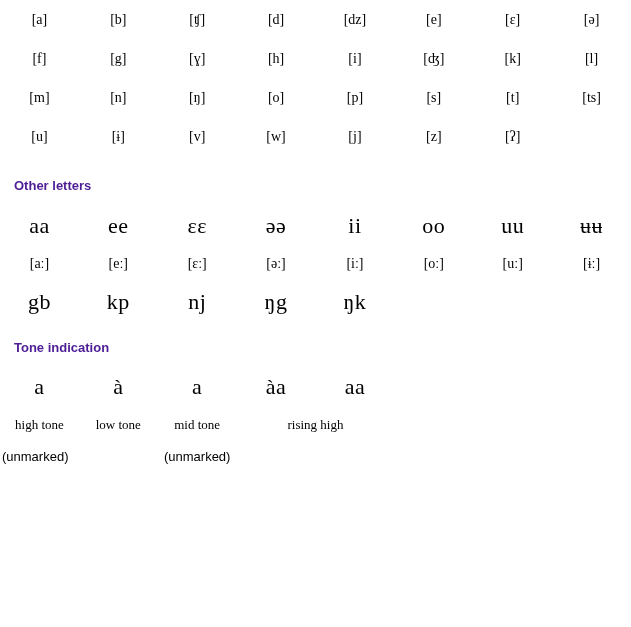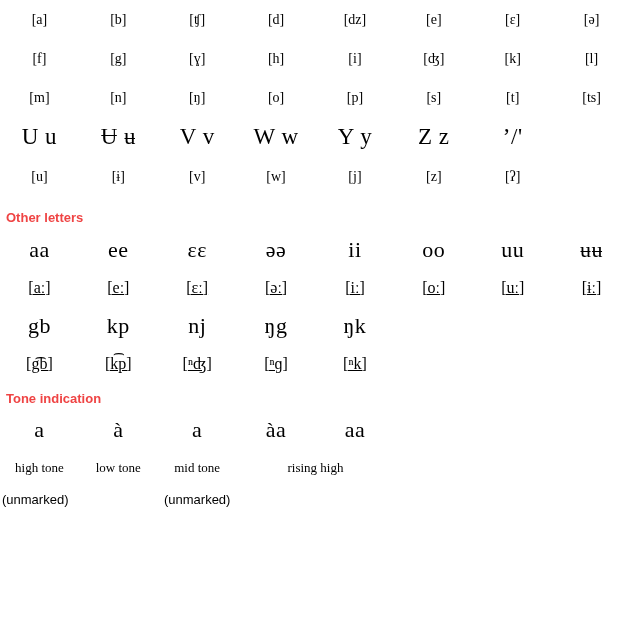--- a/index.html
+++ b/index.html
@@ -49,36 +49,35 @@
     font-size: 14px;
     line-height: 16px;
     white-space: nowrap;
   }
 
   .section-head {
     font-family: "Liberation Sans", "DejaVu Sans", sans-serif;
     font-weight: bold;
     font-size: 13px;
     line-height: 15px;
-    color: #ef4444;
+    color: #4c1d95;
     padding: 0 0 0 2px;
-    margin: 4px;
+    margin: 12px;
   }
 
   
   .ol-letter-row td {
     height: 41px;
     font-size: 22px;
     line-height: 26px;
   }
   .ol-ipa-row td {
     height: 35px;
-    font-size: 16px;
+    font-size: 14px;
     line-height: 18px;
-    text-decoration: underline;
   }
 
   
   .tone-letter-row td {
     height: 40px;
     font-size: 22px;
     line-height: 26px;
   }
   .tone-label-row td {
     height: 35px;
@@ -143,30 +142,20 @@
         <td>[m]</td>
         <td>[n]</td>
         <td>[ŋ]</td>
         <td>[o]</td>
         <td>[p]</td>
         <td>[s]</td>
         <td>[t]</td>
         <td>[ts]</td>
       </tr>
 
-      <tr class="letter-row">
-        <td>U u</td>
-        <td>Ʉ ʉ</td>
-        <td>V v</td>
-        <td>W w</td>
-        <td>Y y</td>
-        <td>Z z</td>
-        <td>’/'</td>
-        <td></td>
-      </tr>
       <tr class="ipa-row">
         <td>[u]</td>
         <td>[ɨ]</td>
         <td>[v]</td>
         <td>[w]</td>
         <td>[j]</td>
         <td>[z]</td>
         <td>[ʔ]</td>
         <td></td>
       </tr>
@@ -211,30 +200,20 @@
       <tr class="letter-row ol-letter-row">
         <td>gb</td>
         <td>kp</td>
         <td>nj</td>
         <td>ŋg</td>
         <td>ŋk</td>
         <td></td>
         <td></td>
         <td></td>
       </tr>
-      <tr class="ipa-row ol-ipa-row">
-        <td>[g͡b]</td>
-        <td>[k͡p]</td>
-        <td>[ⁿʤ]</td>
-        <td>[ⁿɡ]</td>
-        <td>[ⁿk]</td>
-        <td></td>
-        <td></td>
-        <td></td>
-      </tr>
     </tbody>
   </table>
 
   <div class="spacer-6"></div>
   <div class="section-head">Tone indication</div>
 
   <table class="alpha">
     <colgroup>
       <col class="c">
         <col class="c">

